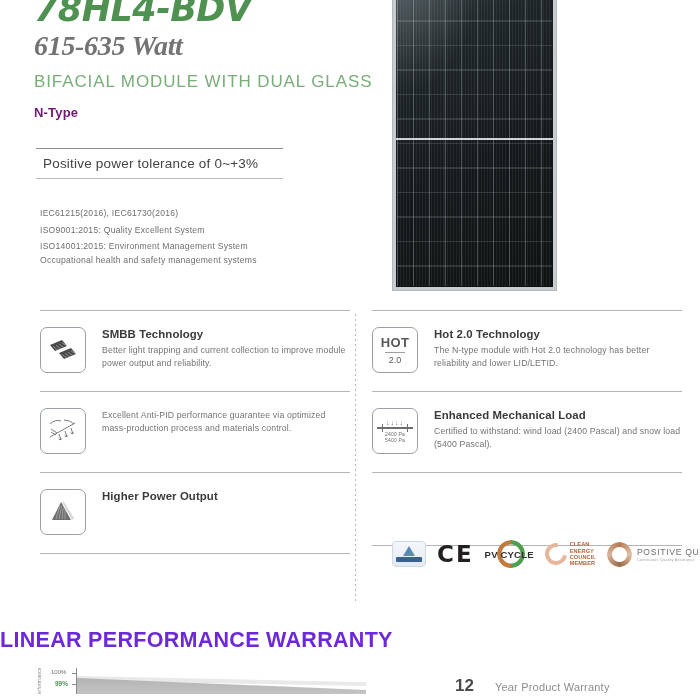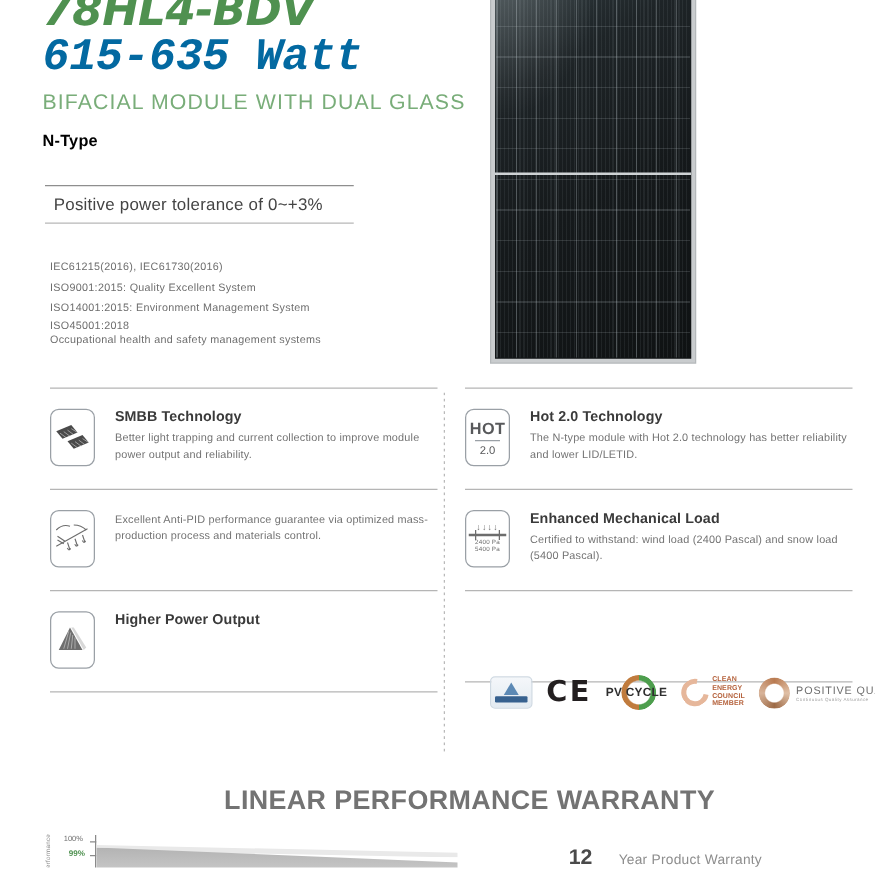--- a/index.html
+++ b/index.html
@@ -17,33 +17,33 @@
   .header{ position:absolute; left:0; top:0; width:700px; height:300px; }
 
   .title-block{ position:absolute; left:34px; top:-12px; width:350px; }
   .model-code{
     font-family:"DejaVu Sans", sans-serif;
     font-size:35px; font-weight:bold; font-style:italic;
     color:#4f9150; letter-spacing:-0.5px; line-height:42px;
     white-space:nowrap;
   }
   .watt-range{
-    font-family:Liberation Mono, monospace;
-    font-size:36px; font-weight:bold; font-style:italic;
-    color:#0369a1; letter-spacing:-0.3px; line-height:36px;
+    font-family:Liberation Serif, serif;
+    font-size:28px; font-weight:bold; font-style:italic;
+    color:#737373; letter-spacing:-0.3px; line-height:36px;
     margin-top:-2px;
   }
   .subtitle{
     font-family:"Liberation Sans", sans-serif;
     font-size:17px; font-weight:400; color:#79ad79;
     letter-spacing:0.9px; line-height:22px; margin-top:7px;
     text-transform:uppercase;
   }
   .ntype{
-    font-size:13px; font-weight:bold; color:#000000;
+    font-size:13px; font-weight:bold; color:#701a75;
     margin-top:12px; letter-spacing:0.2px;
   }
 
   .tol-box{ position:absolute; left:36px; top:148px; width:247px; }
   .tol-rule{ height:1px; background:#8e8e8e; width:247px; }
   .tol-rule.thin{ background:#b8b8b8; }
   .tol-text{
     font-size:13.5px; color:#444; letter-spacing:0.2px;
     padding:7px 4px 7px 7px; white-space:nowrap;
   }
@@ -100,21 +100,21 @@
 
   .col{ position:absolute; width:310px; }
   .col.left{ left:40px; }
   .col.right{ left:372px; }
 
   .frow{ position:relative; }
   .hr{ height:1px; background:#b5b5b5; width:100%; }
   .frow-body{ display:flex; gap:16px; padding:16px 0 18px 0; align-items:flex-start; }
 
   .ficon{
-    flex:0 0 auto; width:36px; height:46px;
+    flex:0 0 auto; width:46px; height:46px;
     border:1.2px solid #9aa0a6; border-radius:7px;
     display:flex; align-items:center; justify-content:center;
     background:#fff;
   }
   .ftext{ flex:1 1 auto; padding-top:1px; }
   .fhead{
     font-size:11.4px; font-weight:bold; color:#3a3a3a;
     letter-spacing:0.1px; margin-bottom:4px;
   }
   .fdesc{
@@ -169,22 +169,22 @@
     width:25px;height:25px;border-radius:50%;
     background:conic-gradient(#b97a50,#e0c0a6,#9d6a46,#d8b49a,#b97a50);
     -webkit-mask:radial-gradient(circle, transparent 7px, #000 8px);
             mask:radial-gradient(circle, transparent 7px, #000 8px);
   }
   .pq .pqt{ font-size:8.6px; color:#6e6e6e; letter-spacing:.7px; white-space:nowrap; }
   .pq .pqs{ font-size:3.6px; color:#9b9b9b; letter-spacing:.35px; white-space:nowrap; margin-top:1px; }
 
   
   .warr-title{
-    position:absolute; left:0; top:628px; width:572px; text-align:right;
-    font-size:21.5px; font-weight:bold; color:#737373; letter-spacing:0.3px;
+    position:absolute; left:0; top:628px; width:572px; text-align:left;
+    font-size:21.5px; font-weight:bold; color:#6d28d9; letter-spacing:0.3px;
   }
   .chart{ position:absolute; left:36px; top:664px; width:330px; height:40px; overflow:hidden; }
   .chart .ylab{
     position:absolute; left:0; top:8px;
     font-size:5px; color:#8a8a8a; letter-spacing:.2px;
     transform:rotate(-90deg); transform-origin:left top; white-space:nowrap;
   }
   .chart .t100{ position:absolute; left:15px; top:5px; font-size:6px; color:#6f6f6f; }
   .chart .t99{ position:absolute; left:19px; top:16px; font-size:6.5px; font-weight:bold; color:#4f9150; }
   .chart .axis{ position:absolute; left:40px; top:4px; width:1px; height:36px; background:#8a8a8a; }
@@ -221,21 +221,20 @@
     <div class="tol-box">
       <div class="tol-rule"></div>
       <div class="tol-text">Positive power tolerance of 0~+3%</div>
       <div class="tol-rule thin"></div>
     </div>
 
     <div class="certs">
       <div>IEC61215(2016),  IEC61730(2016)</div>
       <div>ISO9001:2015: Quality Excellent System</div>
       <div>ISO14001:2015: Environment Management System</div>
-      <div class="tight">ISO45001:2018</div>
       <div class="tight">Occupational health and safety management systems</div>
     </div>
 
     <div class="panel-img">
       <div class="panel-glass">
         <div class="cells"></div>
         <div class="midbar"></div>
         <div class="glare"></div>
       </div>
     </div>

